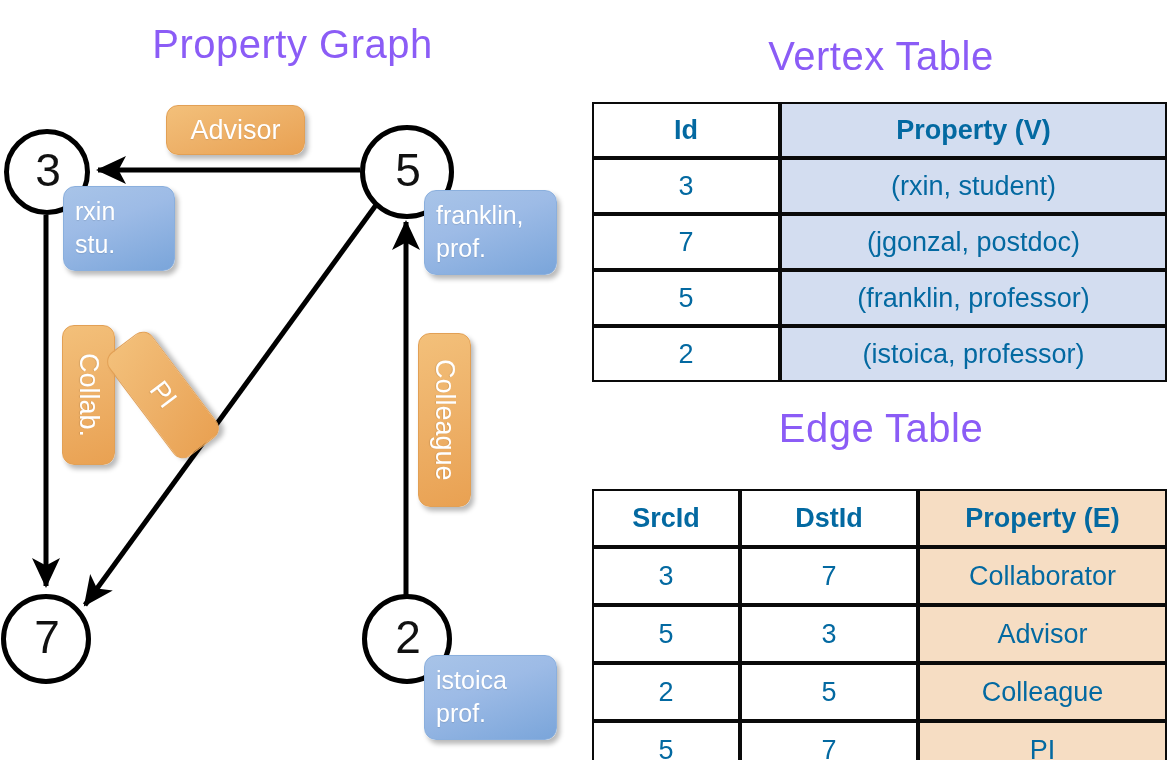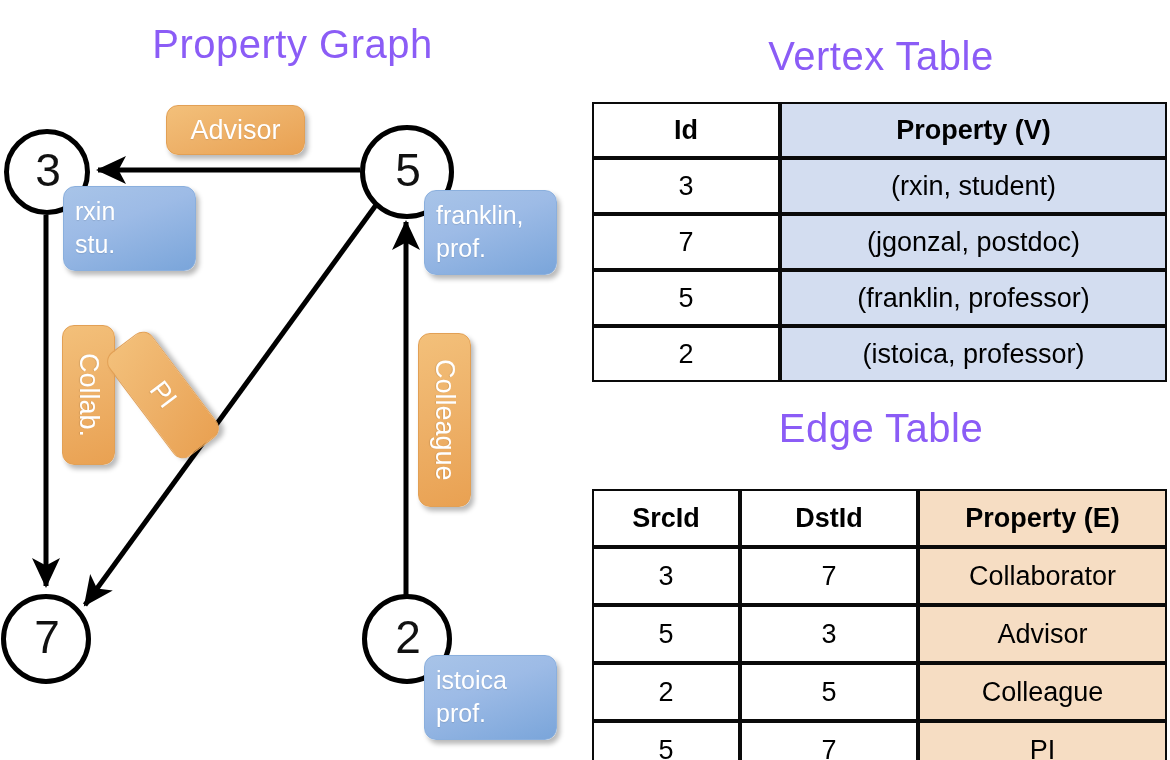--- a/index.html
+++ b/index.html
@@ -110,21 +110,21 @@
     table-layout: fixed;
   }
   .data-table td, .data-table th {
     border: 2px solid #0a0a0a;
     padding: 0;
     text-align: center;
     vertical-align: middle;
     font-family: "Liberation Sans", sans-serif;
     font-weight: 300;
     font-size: 27px;
-    color: #000000;
+    color: #0369a1;
     background: #ffffff;
   }
   .data-table th {
     font-weight: 700;
     font-size: 27px;
   }
   .cell-blue { background: #d3ddf0 !important; }
   .cell-orange { background: #f6ddc3 !important; }
 
   #vertex-table { left: 592px; top: 102px; width: 575px; }
@@ -174,21 +174,21 @@
   </div>
 
   <div class="vertex-circle" style="left:1px; top:594px; width:90px; height:90px;">
     <span>7</span>
   </div>
 
   <div class="vertex-circle" style="left:362px; top:594px; width:90px; height:90px;">
     <span>2</span>
   </div>
 
-  <div class="prop-box blue" style="left:63px; top:186px; width:133px; height:85px;">
+  <div class="prop-box blue" style="left:63px; top:186px; width:112px; height:85px;">
     <div class="txt">rxin
 stu.</div>
   </div>
 
   <div class="prop-box blue" style="left:424px; top:190px; width:133px; height:85px;">
     <div class="txt">franklin,
 prof.</div>
   </div>
 
 

